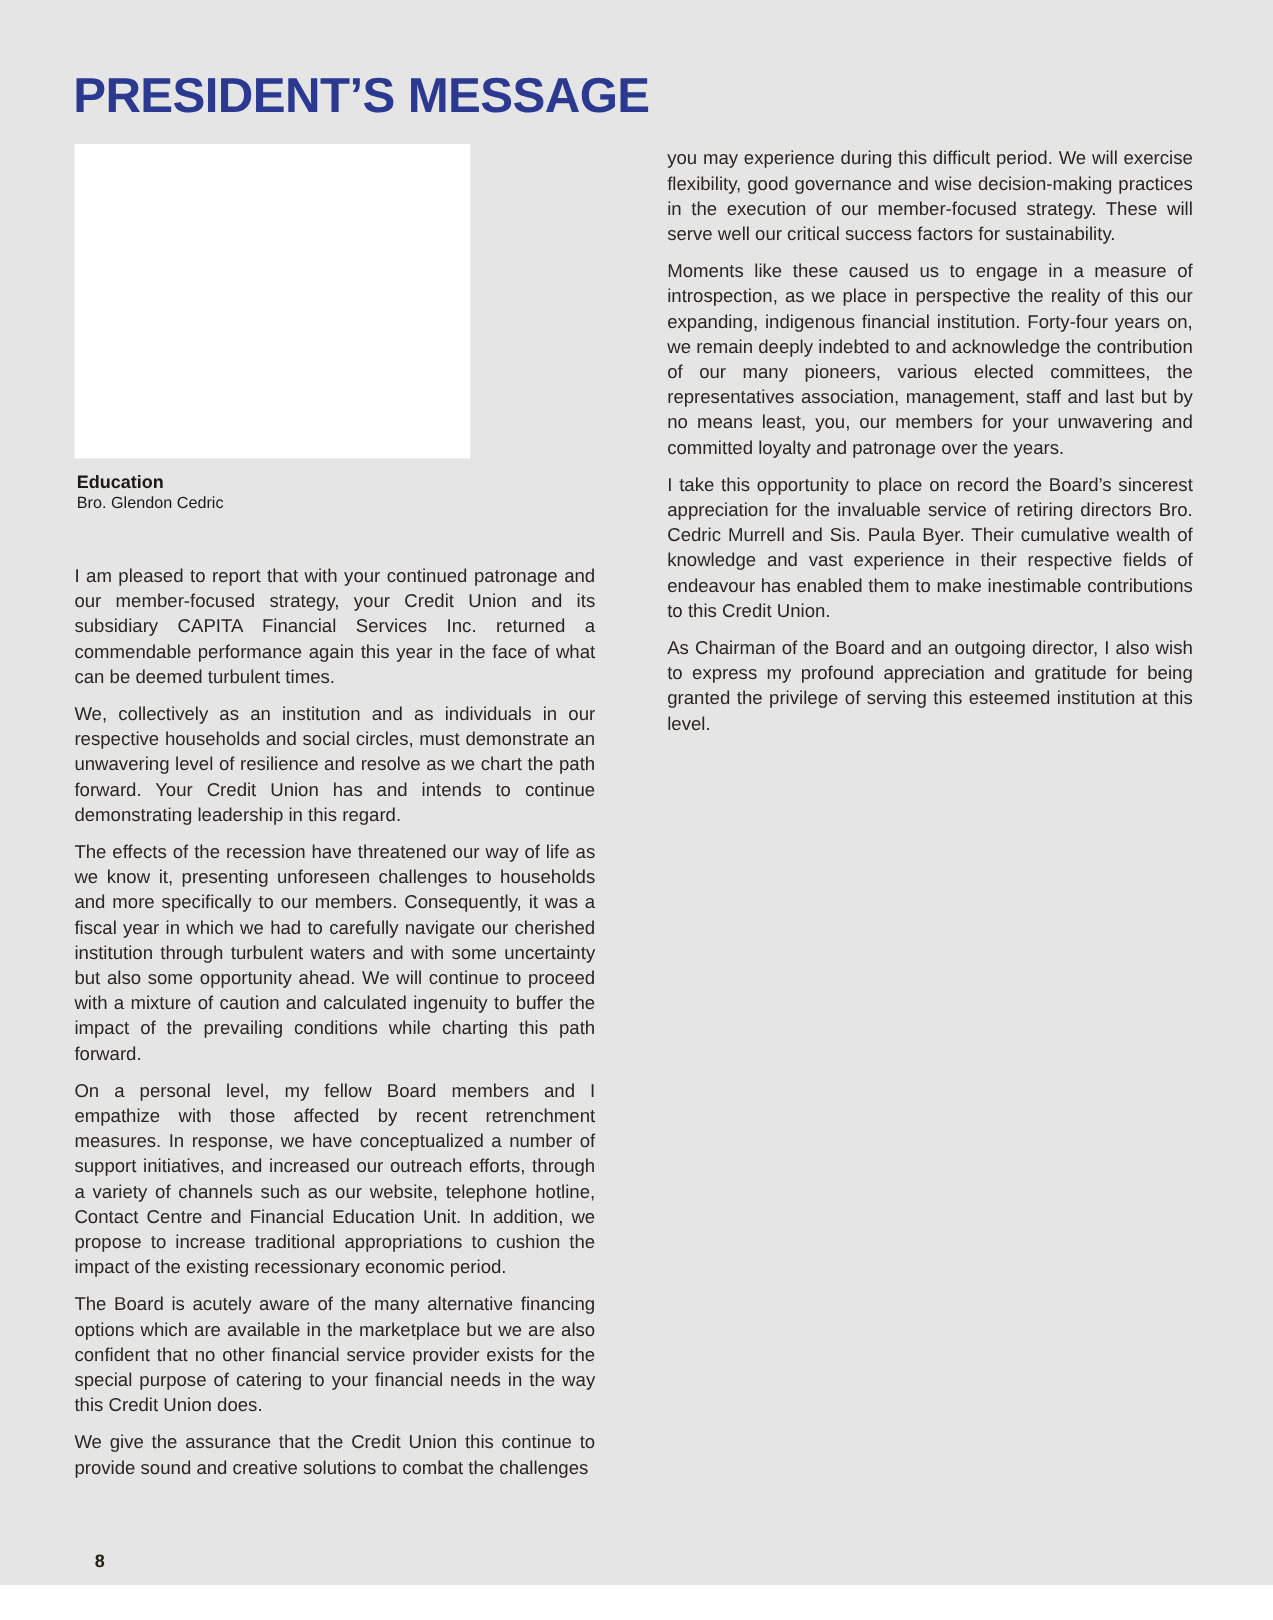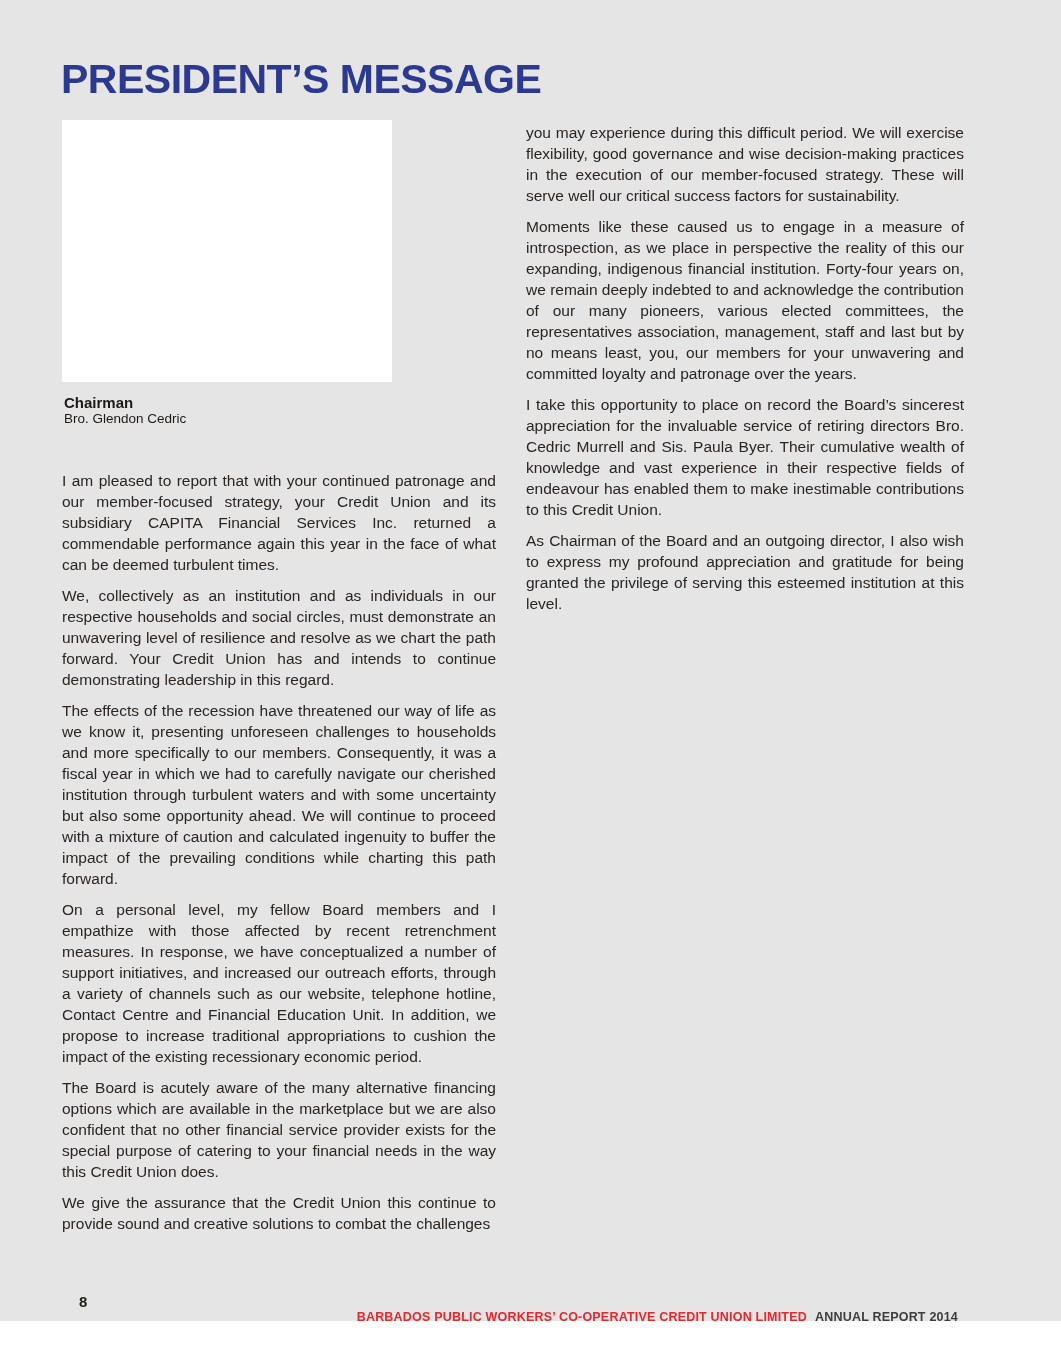--- a/index.html
+++ b/index.html
@@ -57,21 +57,21 @@
     text-align: justify;
   }
   .col p { margin: 0 0 10px 0; }
   .col p:last-child { margin-bottom: 0; }
   .col-left {
     left: 62px;
     top: 470px;
     width: 434px;
   }
   .col-right {
-    left: 526px;
+    left: 556px;
     top: 122px;
     width: 438px;
   }
   .salutation { margin-bottom: 11px !important; }
   .page-number {
     position: absolute;
     left: 79px;
     top: 1293px;
     font-size: 15px;
     font-weight: 700;
@@ -92,21 +92,21 @@
 </head>
 <body>
 
 <div class="page">
 
   <h1 class="title">PRESIDENT’S MESSAGE</h1>
 
   <div class="photo"></div>
 
   <div class="caption">
-    <div class="caption-role">Chairman</div>
+    <div class="caption-role">Education</div>
     <div class="caption-name">Bro. Glendon Cedric</div>
   </div>
 
   <div class="col col-left">
     <p>I am pleased to report that with your continued patronage and our member-focused strategy, your Credit Union and its subsidiary CAPITA Financial Services Inc. returned a commendable performance again this year in the face of what can be deemed turbulent times.</p>
     <p>We, collectively as an institution and as individuals in our respective households and social circles, must demonstrate an unwavering level of resilience and resolve as we chart the path forward. Your Credit Union has and intends to continue demonstrating leadership in this regard.</p>
     <p>The effects of the recession have threatened our way of life as we know it, presenting unforeseen challenges to households and more specifically to our members. Consequently, it was a fiscal year in which we had to carefully navigate our cherished institution through turbulent waters and with some uncertainty but also some opportunity ahead.  We will continue to proceed with a mixture of caution and calculated ingenuity to buffer the impact of the prevailing conditions while charting this path forward.</p>
     <p>On a personal level, my fellow Board members and I empathize with those affected by recent retrenchment measures. In response, we have conceptualized a number of support initiatives, and increased our outreach efforts, through a variety of channels such as our website, telephone hotline, Contact Centre and Financial Education Unit. In addition, we propose to increase traditional appropriations to cushion the impact of the existing recessionary economic period.</p>
     <p>The Board is acutely aware of the many alternative financing options which are available in the marketplace but we are also confident that no other financial service provider exists for the special purpose of catering to your financial needs in the way this Credit Union does.</p>
     <p>We give the assurance that the Credit Union this continue to provide sound and creative solutions to combat the challenges</p>
@@ -114,18 +114,14 @@
 
   <div class="col col-right">
     <p>you may experience during this difficult period. We will exercise flexibility, good governance and wise decision-making practices in the execution of our member-focused strategy. These will serve well our critical success factors for sustainability.</p>
     <p>Moments like these caused us to engage in a measure of introspection, as we place in perspective the reality of this our expanding, indigenous financial institution. Forty-four years on, we remain deeply indebted to and acknowledge the contribution of our many pioneers, various elected committees, the representatives association, management, staff and last but by no means least, you, our members for your unwavering and committed loyalty and patronage over the years.</p>
     <p>I take this opportunity to place on record the Board’s sincerest appreciation for the invaluable service of retiring directors Bro. Cedric Murrell and Sis. Paula Byer. Their cumulative wealth of knowledge and vast experience in their respective fields of endeavour has enabled them to make inestimable contributions to this Credit Union.</p>
     <p>As Chairman of the Board and an outgoing director, I also wish to express my profound appreciation and gratitude for being granted the privilege of serving this esteemed institution at this level.</p>
   </div>
 
   <div class="page-number">8</div>
 
-  <div class="footer">
-    <span class="footer-org">BARBADOS PUBLIC WORKERS’ CO-OPERATIVE CREDIT UNION LIMITED</span>
-    <span class="footer-report">ANNUAL REPORT 2014</span>
-  </div>
 
 </div>
 
 </body></html>

